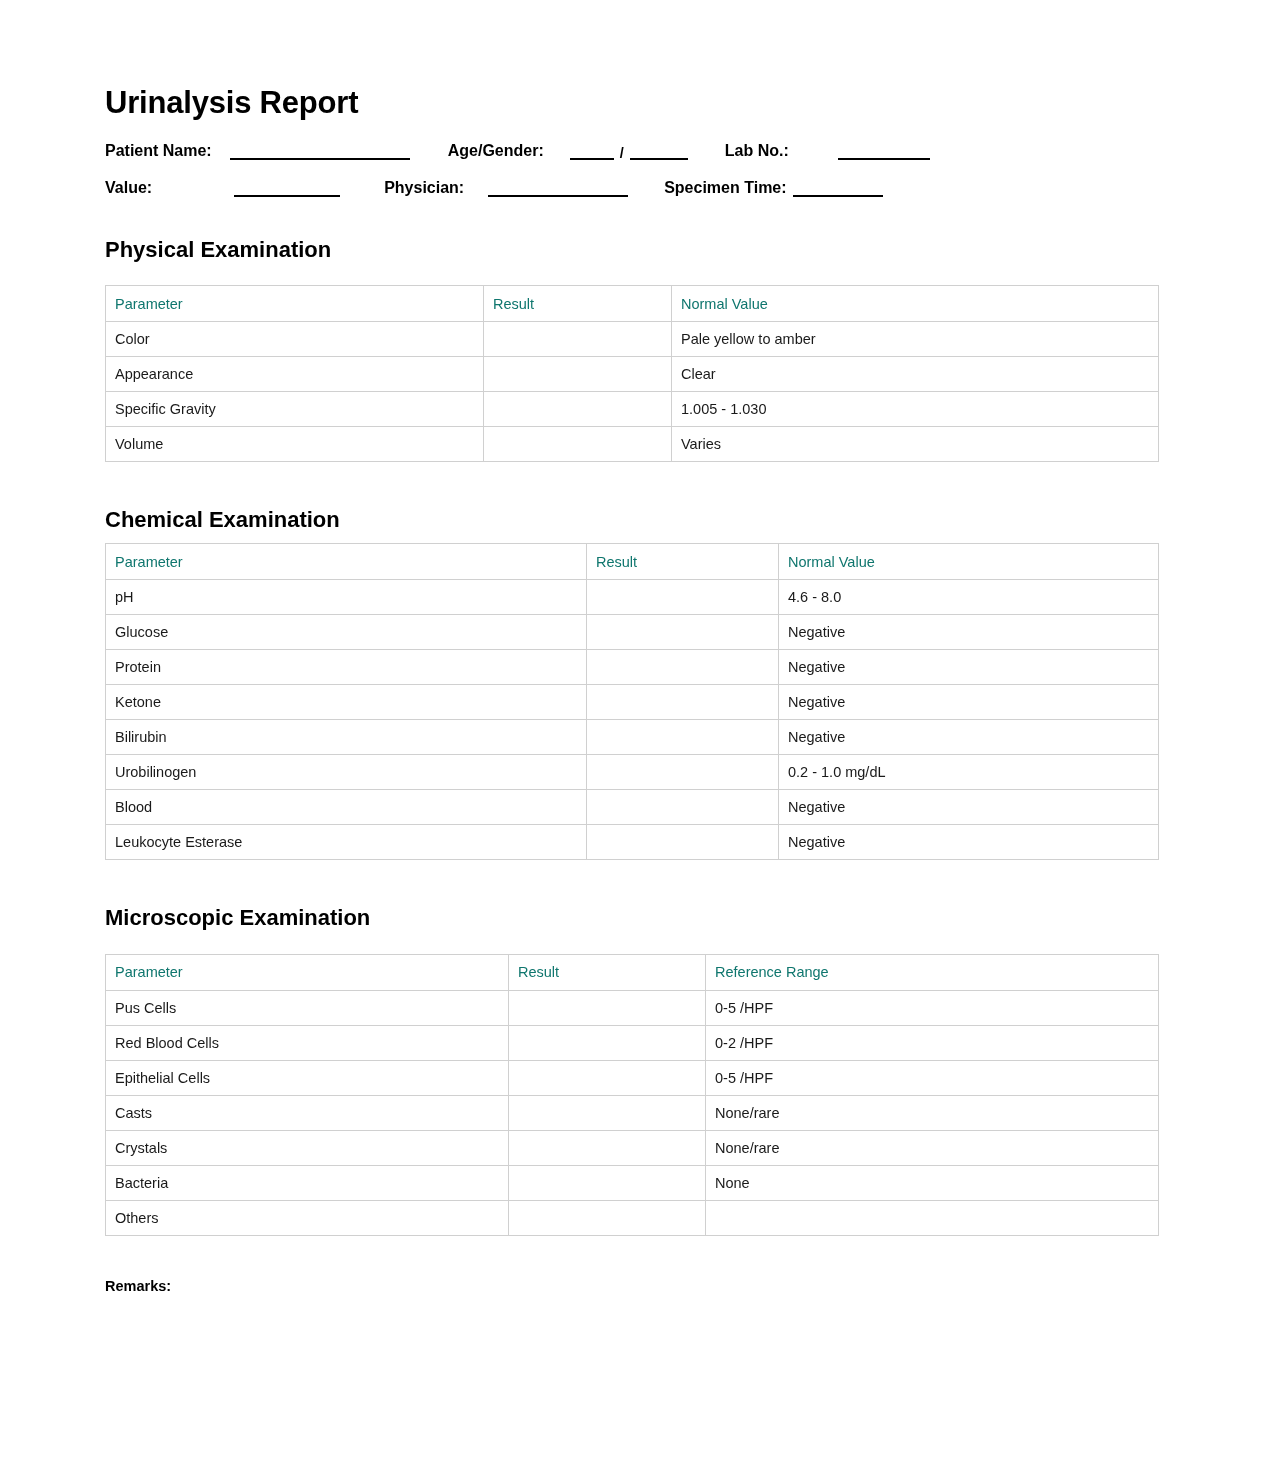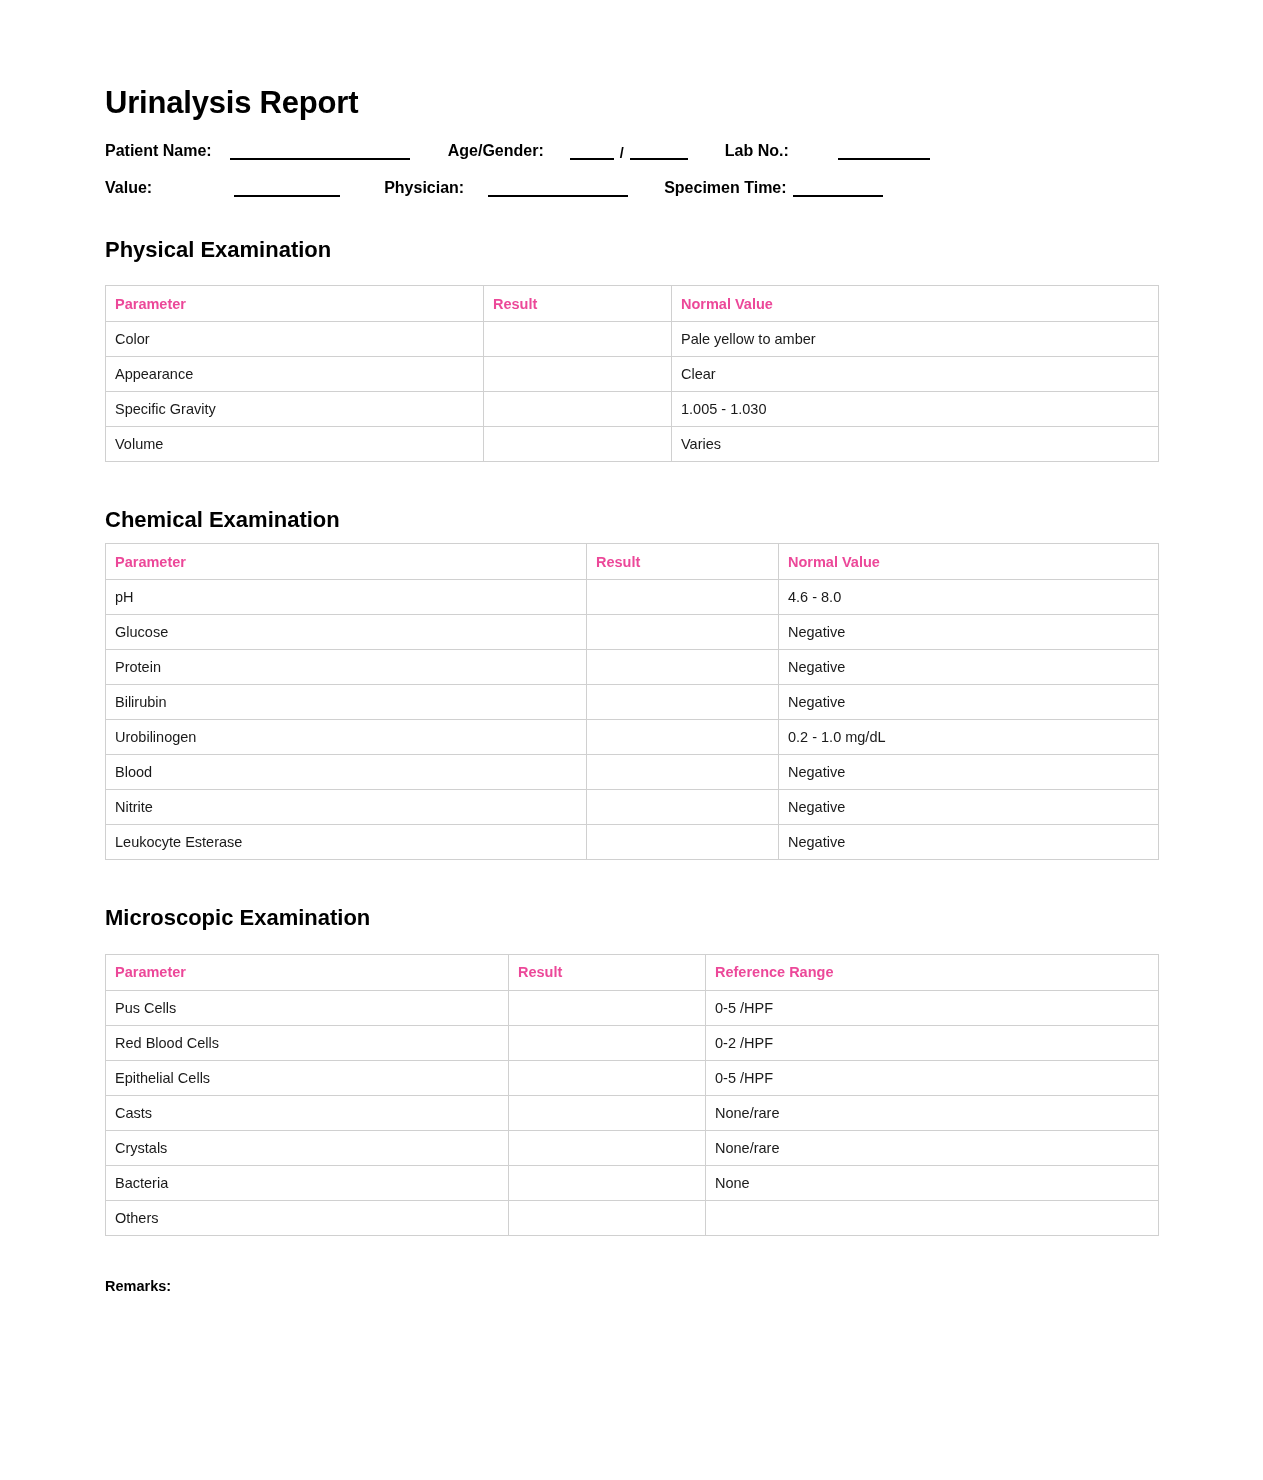--- a/index.html
+++ b/index.html
@@ -106,22 +106,22 @@
     border: 1px solid #d0d0d0;
     height: 34px;
     padding: 0 9px;
     text-align: left;
     vertical-align: middle;
     font-size: 14.5px;
     line-height: 18px;
     color: #1a1a1a;
   }
   table.report-table th {
-    font-weight: bold;
-    color: #ec4899;
+    font-weight: normal;
+    color: #0f766e;
     height: 35px;
   }
 
   
   .tbl-physical col.c1 { width: 378px; }
   .tbl-physical col.c2 { width: 188px; }
   .tbl-physical col.c3 { width: 487px; }
 
   
   .tbl-chemical col.c1 { width: 481px; }
@@ -263,36 +263,36 @@
         <td>Glucose</td>
         <td></td>
         <td>Negative</td>
       </tr>
       <tr>
         <td>Protein</td>
         <td></td>
         <td>Negative</td>
       </tr>
       <tr>
+        <td>Ketone</td>
+        <td></td>
+        <td>Negative</td>
+      </tr>
+      <tr>
         <td>Bilirubin</td>
         <td></td>
         <td>Negative</td>
       </tr>
       <tr>
         <td>Urobilinogen</td>
         <td></td>
         <td>0.2 - 1.0 mg/dL</td>
       </tr>
       <tr>
         <td>Blood</td>
-        <td></td>
-        <td>Negative</td>
-      </tr>
-      <tr>
-        <td>Nitrite</td>
         <td></td>
         <td>Negative</td>
       </tr>
       <tr>
         <td>Leukocyte Esterase</td>
         <td></td>
         <td>Negative</td>
       </tr>
     </tbody>
   </table>

